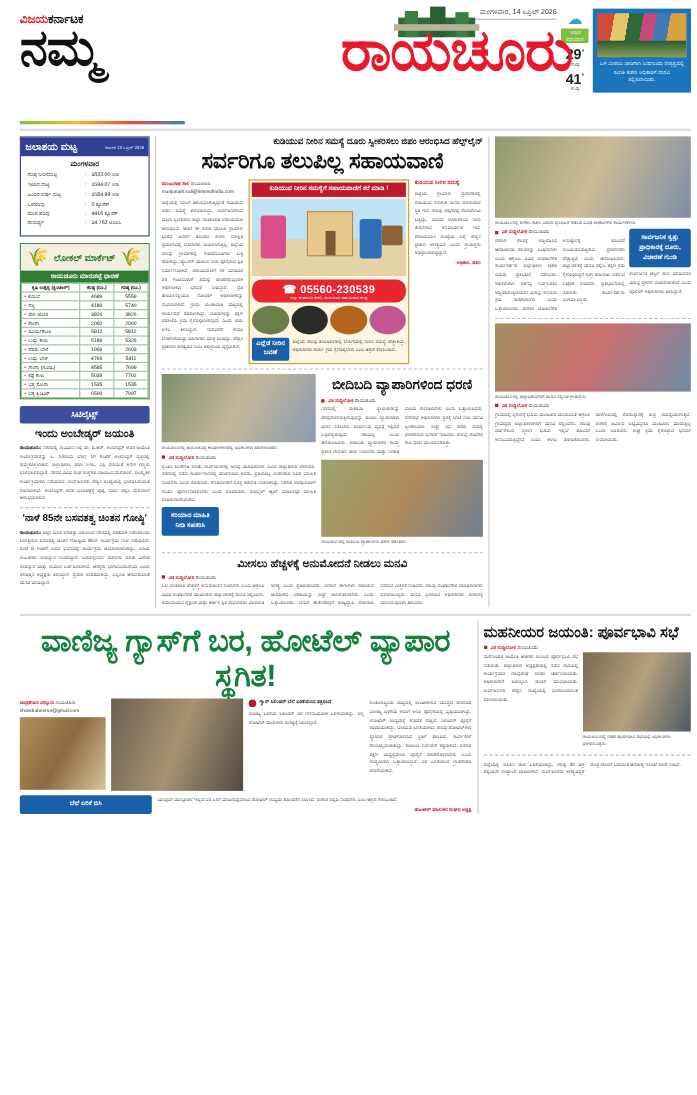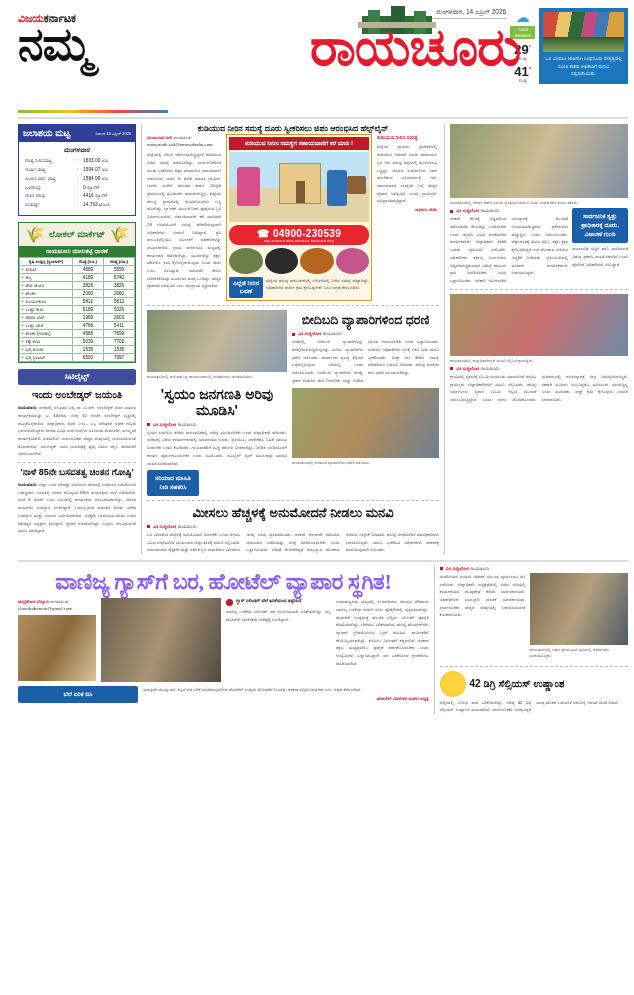--- a/index.html
+++ b/index.html
@@ -100,21 +100,21 @@
 
   
   .cl-h {
     margin-top:6px; background:#3b4f9e; color:#fff; text-align:center;
     font-size:8px; font-weight:bold; padding:3px; border-radius:2px;
   }
   .cl-t { font-size:10px; font-weight:bold; text-align:center; margin:4px 0 3px; color:#111; }
   .hr-d { border-top:1px dashed #bbb; margin:4px 0; }
 
   
-  .kicker { font-size:8px; font-weight:bold; color:#111; text-align:center; line-height:1.3; }
+  .kicker { font-size:8px; font-weight:bold; color:#111; text-align:right; line-height:1.3; }
   .mainhead {
     font-size:20px; font-weight:bold; color:#111; text-align:center;
     line-height:1.15; margin:2px 0 4px; letter-spacing:-.3px;
   }
   .contact { font-size:4.4px; color:#333; line-height:1.6; }
   .contact .nm { color:#c0192b; font-weight:bold; }
 
   .adbox { border:1px solid #cf9c26; background:#fdf6e3; padding:2px; }
   .adbox-h { background:#c0192b; color:#fff; font-size:6px; font-weight:bold; text-align:center; padding:2px; line-height:1.4; }
   .ad-art {
@@ -136,22 +136,22 @@
   .ad-icons div { flex:1; height:26px; border-radius:50%; }
   .ai1{background:#6b7f4a;} .ai2{background:#2b2b2b;} .ai3{background:#b5651d;} .ai4{background:#c2568e;}
   .ad-foot { display:flex; gap:3px; margin-top:3px; align-items:flex-start; }
   .ad-foot .tag { width:34px; background:#1a5fa8; color:#fff; font-size:6px; font-weight:bold; text-align:center; padding:3px 1px; line-height:1.3; border-radius:2px; }
 
   .redbar {
     background:#c8102e; color:#fff; font-size:7.5px; font-weight:bold;
     text-align:center; padding:3px 4px; line-height:1.4;
   }
   .bighead2 {
-    font-size:22px; font-weight:bold; color:#8b5cf6; text-align:center;
-    line-height:1.15; margin:3px 0 4px; letter-spacing:-.4px;font-family:Liberation Serif, serif;
+    font-size:28px; font-weight:bold; color:#15803d; text-align:center;
+    line-height:1.15; margin:3px 0 4px; letter-spacing:-.4px;
   }
   .midhead {
     font-size:12.5px; font-weight:bold; color:#111; text-align:center;
     line-height:1.2; margin:3px 0;
   }
   .quotehead {
     font-size:14px; font-weight:bold; color:#111; text-align:center;
     line-height:1.18; margin:3px 0;
   }
   .rhead {
@@ -352,20 +352,21 @@
         <span style="font-weight:bold;color:#111">ರಾಯಚೂರು:</span>
         <span>ಜಿಲ್ಲಾ ಬಸವ ಪರಿಷತ್ತು ವತಿಯಿಂದ ನಗರದಲ್ಲಿ ಸತತವಾಗಿ ನಡೆಸಿಕೊಂಡು ಬರುತ್ತಿರುವ ಬಸವತತ್ವ ಚಿಂತನ ಗೋಷ್ಠಿಯ 85ನೇ ಕಾರ್ಯಕ್ರಮ ನಾಳೆ ನಡೆಯಲಿದೆ. ಸಂಜೆ 6 ಗಂಟೆಗೆ ಬಸವ ಭವನದಲ್ಲಿ ಕಾರ್ಯಕ್ರಮ ಆಯೋಜಿಸಲಾಗಿದ್ದು, ಹಿರಿಯ ಸಾಹಿತಿಗಳು ಉಪನ್ಯಾಸ ನೀಡಲಿದ್ದಾರೆ. ಬಸವಣ್ಣನವರ ವಚನಗಳ ಕುರಿತು ವಿಶೇಷ ಉಪನ್ಯಾಸ ಮತ್ತು ಸಂವಾದ ಏರ್ಪಡಿಸಲಾಗಿದೆ. ಆಸಕ್ತರು ಭಾಗವಹಿಸಬಹುದು ಎಂದು ಪರಿಷತ್ತಿನ ಅಧ್ಯಕ್ಷರು ತಿಳಿಸಿದ್ದಾರೆ. ಪ್ರವೇಶ ಉಚಿತವಾಗಿದ್ದು, ಎಲ್ಲರೂ ಆಗಮಿಸುವಂತೆ ಮನವಿ ಮಾಡಿದ್ದಾರೆ.</span>
       </div>
     </div>
 
     <div class="vline"></div>
 
     <div class="col-mid">
 
       <div class="kicker">ಕುಡಿಯುವ ನೀರಿನ ಸಮಸ್ಯೆ ದೂರು ಸ್ವೀಕರಿಸಲು ಜಿಪಂ ಆರಂಭಿಸಿದ ಹೆಲ್ಪ್‌ಲೈನ್</div>
+      <div class="mainhead">ಸರ್ವರಿಗೂ ತಲುಪಿಲ್ಲ ಸಹಾಯವಾಣಿ</div>
 
       <div style="display:flex; gap:5px;">
         <div style="width:74px;">
           <div class="contact">
             <span class="nm">ಮಂಜುನಾಥ ಸಾಲಿ</span>
             <span>ರಾಯಚೂರು</span><br>
             <span>manjunath.sali@timesofindia.com</span>
           </div>
           <div class="ktext" style="margin-top:3px">ಜಿಲ್ಲೆಯಲ್ಲಿ ಬೇಸಿಗೆ ಆರಂಭವಾಗುತ್ತಿದ್ದಂತೆ ಕುಡಿಯುವ ನೀರಿನ ಸಮಸ್ಯೆ ತಲೆದೋರಿದ್ದು, ಸಾರ್ವಜನಿಕರಿಂದ ದೂರು ಸ್ವೀಕರಿಸಲು ಜಿಲ್ಲಾ ಪಂಚಾಯಿತಿ ಸಹಾಯವಾಣಿ ಆರಂಭಿಸಿದೆ. ಆದರೆ ಈ ಕುರಿತ ಮಾಹಿತಿ ಗ್ರಾಮೀಣ ಭಾಗದ ಜನರಿಗೆ ತಲುಪದ ಕಾರಣ ನಿರೀಕ್ಷಿತ ಪ್ರಮಾಣದಲ್ಲಿ ದೂರುಗಳು ದಾಖಲಾಗುತ್ತಿಲ್ಲ. ಜಿಲ್ಲೆಯ ಹಲವು ಗ್ರಾಮಗಳಲ್ಲಿ ಕೊಳವೆಬಾವಿಗಳು ಬತ್ತಿ ಹೋಗಿದ್ದು, ಟ್ಯಾಂಕರ್ ಮೂಲಕ ನೀರು ಪೂರೈಸುವ ಸ್ಥಿತಿ ನಿರ್ಮಾಣವಾಗಿದೆ. ಸಹಾಯವಾಣಿಗೆ ಕರೆ ಮಾಡಿದರೆ 24 ಗಂಟೆಯೊಳಗೆ ಸಮಸ್ಯೆ ಪರಿಹರಿಸುವುದಾಗಿ ಅಧಿಕಾರಿಗಳು ಭರವಸೆ ನೀಡಿದ್ದಾರೆ. ಪ್ರತಿ ತಾಲೂಕಿನಲ್ಲಿಯೂ ನೋಡಲ್ ಅಧಿಕಾರಿಗಳನ್ನು ನೇಮಿಸಲಾಗಿದೆ. ಗ್ರಾಮ ಪಂಚಾಯಿತಿ ಮಟ್ಟದಲ್ಲಿ ಕಾರ್ಯಪಡೆ ರಚಿಸಲಾಗಿದ್ದು, ದೂರುಗಳನ್ನು ತಕ್ಷಣ ಪರಿಶೀಲಿಸಿ ಕ್ರಮ ಕೈಗೊಳ್ಳಲಾಗುವುದು ಎಂದು ಜಿಪಂ ಸಿಇಒ ತಿಳಿಸಿದ್ದಾರೆ. ಇದುವರೆಗೆ ಕೇವಲ ಬೆರಳೆಣಿಕೆಯಷ್ಟು ದೂರುಗಳು ಮಾತ್ರ ಬಂದಿದ್ದು, ಹೆಚ್ಚಿನ ಪ್ರಚಾರದ ಅಗತ್ಯವಿದೆ ಎಂಬ ಅಭಿಪ್ರಾಯ ವ್ಯಕ್ತವಾಗಿದೆ.</div>
         </div>
@@ -375,21 +376,21 @@
             <div class="adbox-h">ಕುಡಿಯುವ ನೀರಿನ ಸಮಸ್ಯೆಗೆ ಸಹಾಯವಾಣಿಗೆ ಕರೆ ಮಾಡಿ !</div>
             <div class="ad-art">
               <div class="ad-house"></div>
               <div class="ad-p1"></div>
               <div class="ad-p2"></div>
               <div class="ad-tank"></div>
             </div>
             <div class="ad-phone">
               <div class="num">
                 <span>☎</span>
-                <span>04900-230539</span>
+                <span>05560-230539</span>
               </div>
               <div class="sm">ಜಿಲ್ಲಾ ಪಂಚಾಯಿತಿ ಕಚೇರಿ, ರಾಯಚೂರು ಸಹಾಯವಾಣಿ ಕೇಂದ್ರ</div>
             </div>
             <div class="ad-icons">
               <div class="ai1"></div>
               <div class="ai2"></div>
               <div class="ai3"></div>
               <div class="ai4"></div>
             </div>
             <div class="ad-foot">
@@ -406,21 +407,20 @@
         </div>
       </div>
 
       <div class="hr-d"></div>
 
       <div style="display:flex;gap:5px">
 
         <div style="width:140px">
           <div class="photo" style="height:62px;background:linear-gradient(120deg,#7e8f6c,#c3b79a,#8a9bb0)"></div>
           <div class="cap">ರಾಯಚೂರಿನಲ್ಲಿ ಆಯೋಜಿಸಿದ್ದ ಕಾರ್ಯಾಗಾರದಲ್ಲಿ ಅಧಿಕಾರಿಗಳು ಮಾತನಾಡಿದರು.</div>
-          <div class="quotehead">'ಸ್ವಯಂ ಜನಗಣತಿ ಅರಿವು ಮೂಡಿಸಿ'</div>
           <div class="byline">
             <span class="sq"></span>
             <span>ವಿಕ ಸುದ್ದಿಲೋಕ</span>
             <span style="color:#333;font-weight:normal">ರಾಯಚೂರು</span>
           </div>
           <div class="ktext">ಸ್ವಯಂ ಜನಗಣತಿ ಕುರಿತು ಸಾರ್ವಜನಿಕರಲ್ಲಿ ಅರಿವು ಮೂಡಿಸಬೇಕು ಎಂದು ಜಿಲ್ಲಾಧಿಕಾರಿ ಹೇಳಿದರು. ನಗರದಲ್ಲಿ ನಡೆದ ಕಾರ್ಯಾಗಾರದಲ್ಲಿ ಮಾತನಾಡಿದ ಅವರು, ಪ್ರತಿಯೊಬ್ಬ ನಾಗರಿಕರೂ ನಿಖರ ಮಾಹಿತಿ ನೀಡಬೇಕು ಎಂದು ಕೋರಿದರು. ಗಣತಿದಾರರಿಗೆ ಸೂಕ್ತ ತರಬೇತಿ ನೀಡಲಾಗಿದ್ದು, ನಿಗದಿತ ಅವಧಿಯೊಳಗೆ ಕಾರ್ಯ ಪೂರ್ಣಗೊಳಿಸಬೇಕು ಎಂದು ಸೂಚಿಸಿದರು. ಮೊಬೈಲ್ ಆ್ಯಪ್ ಮೂಲಕವೂ ಮಾಹಿತಿ ದಾಖಲಿಸಬಹುದಾಗಿದೆ.</div>
           <div class="bluebox" style="margin-top:3px;width:52px">ಸರಿಯಾದ ಮಾಹಿತಿ ನೀಡಿ ಸಹಕರಿಸಿ</div>
         </div>
 
         <div style="width:147px">
@@ -430,21 +430,21 @@
             <span>ವಿಕ ಸುದ್ದಿಲೋಕ</span>
             <span style="color:#333;font-weight:normal">ರಾಯಚೂರು</span>
           </div>
           <div class="ktext" style="column-count:2;column-gap:5px">ನಗರದಲ್ಲಿ ಬೀದಿಬದಿ ವ್ಯಾಪಾರಿಗಳನ್ನು ತೆರವುಗೊಳಿಸುತ್ತಿರುವುದನ್ನು ಖಂಡಿಸಿ ವ್ಯಾಪಾರಿಗಳು ಧರಣಿ ನಡೆಸಿದರು. ಪರ್ಯಾಯ ವ್ಯವಸ್ಥೆ ಕಲ್ಪಿಸದೆ ಒಕ್ಕಲೆಬ್ಬಿಸುವುದು ಸರಿಯಲ್ಲ ಎಂದು ಆರೋಪಿಸಿದರು. ಬೀದಿಬದಿ ವ್ಯಾಪಾರಿಗಳ ಕಾಯ್ದೆ ಪ್ರಕಾರ ಗುರುತಿನ ಚೀಟಿ ನೀಡಬೇಕು ಮತ್ತು ನಿಗದಿತ ವಲಯ ಗುರುತಿಸಬೇಕು ಎಂದು ಒತ್ತಾಯಿಸಿದರು. ನಗರಸಭೆ ಅಧಿಕಾರಿಗಳು ಸ್ಥಳಕ್ಕೆ ಭೇಟಿ ನೀಡಿ ಮನವಿ ಸ್ವೀಕರಿಸಿದರು. ಶೀಘ್ರ ಸಭೆ ಕರೆದು ಸಮಸ್ಯೆ ಪರಿಹರಿಸುವ ಭರವಸೆ ನೀಡಿದರು. ಹಲವು ಗಂಟೆಗಳ ಕಾಲ ಧರಣಿ ಮುಂದುವರಿದಿತ್ತು.</div>
           <div class="photo" style="height:70px;margin-top:3px;background:linear-gradient(120deg,#9aa36b,#b08b5a,#6f7f92)"></div>
           <div class="cap">ರಾಯಚೂರಿನಲ್ಲಿ ಬೀದಿಬದಿ ವ್ಯಾಪಾರಿಗಳು ಧರಣಿ ನಡೆಸಿದರು.</div>
         </div>
       </div>
 
       <div class="hr-d"></div>
-      <div class="midhead" style="font-size:13px">ಮೀಸಲು ಹೆಚ್ಚಳಕ್ಕೆ ಅನುಮೋದನೆ ನೀಡಲು ಮನವಿ</div>
+      <div class="midhead" style="font-size:10px">ಮೀಸಲು ಹೆಚ್ಚಳಕ್ಕೆ ಅನುಮೋದನೆ ನೀಡಲು ಮನವಿ</div>
       <div class="byline">
         <span class="sq"></span>
         <span>ವಿಕ ಸುದ್ದಿಲೋಕ</span>
         <span style="color:#333;font-weight:normal">ರಾಯಚೂರು</span>
       </div>
       <div class="ktext" style="column-count:3;column-gap:6px">ಒಳ ಮೀಸಲಾತಿ ಹೆಚ್ಚಳಕ್ಕೆ ಅನುಮೋದನೆ ನೀಡಬೇಕು ಎಂದು ಆಗ್ರಹಿಸಿ ವಿವಿಧ ಸಂಘಟನೆಗಳ ಮುಖಂಡರು ಜಿಲ್ಲಾಡಳಿತಕ್ಕೆ ಮನವಿ ಸಲ್ಲಿಸಿದರು. ಸಮುದಾಯದ ಶೈಕ್ಷಣಿಕ ಮತ್ತು ಆರ್ಥಿಕ ಸ್ಥಿತಿ ಸುಧಾರಿಸಲು ಮೀಸಲಾತಿ ಅಗತ್ಯ ಎಂದು ಪ್ರತಿಪಾದಿಸಿದರು. ಸರಕಾರ ಈಗಾಗಲೇ ರಚಿಸಿರುವ ಆಯೋಗದ ವರದಿಯನ್ನು ಶೀಘ್ರ ಜಾರಿಗೊಳಿಸಬೇಕು ಎಂದು ಒತ್ತಾಯಿಸಿದರು. ಬೇಡಿಕೆ ಈಡೇರದಿದ್ದರೆ ರಾಜ್ಯವ್ಯಾಪಿ ಹೋರಾಟ ನಡೆಸುವ ಎಚ್ಚರಿಕೆ ನೀಡಿದರು. ಹಲವು ಸಂಘಟನೆಗಳ ಪದಾಧಿಕಾರಿಗಳು ಭಾಗವಹಿಸಿದ್ದರು. ಮನವಿ ಸ್ವೀಕರಿಸಿದ ಅಧಿಕಾರಿಗಳು ಸರಕಾರಕ್ಕೆ ರವಾನಿಸುವುದಾಗಿ ತಿಳಿಸಿದರು.</div>
     </div>
 
     <div class="vline"></div>
 
@@ -520,36 +520,33 @@
         <div style="flex:1">
           <div class="ktext">ಯಾವುದೇ ಮುನ್ಸೂಚನೆ ಇಲ್ಲದೆ ದರ ಏರಿಕೆ ಮಾಡಿರುವುದರಿಂದ ಹೋಟೆಲ್ ಉದ್ಯಮ ತೊಂದರೆಗೆ ಸಿಲುಕಿದೆ. ಸರಕಾರ ಸಬ್ಸಿಡಿ ನೀಡಬೇಕು ಎಂಬ ಆಗ್ರಹ ಕೇಳಿಬಂದಿದೆ.</div>
           <div style="font-size:4.4px;font-weight:bold;text-align:right;color:#c0192b;margin-top:2px">-ಹೋಟೆಲ್ ಮಾಲೀಕರ ಸಂಘದ ಅಧ್ಯಕ್ಷ</div>
         </div>
       </div>
     </div>
 
     <div class="vline"></div>
 
     <div style="width:196px">
+      <div class="rhead" style="font-size:13.5px;text-align:left">ಮಹನೀಯರ ಜಯಂತಿ: ಪೂರ್ವಭಾವಿ ಸಭೆ</div>
       <div class="byline">
         <span class="sq"></span>
         <span>ವಿಕ ಸುದ್ದಿಲೋಕ</span>
         <span style="color:#333;font-weight:normal">ರಾಯಚೂರು</span>
       </div>
       <div style="display:flex;gap:4px">
         <div style="width:86px">
           <div class="ktext">ಮಹನೀಯರ ಜಯಂತಿ ಆಚರಣೆ ಸಂಬಂಧ ಪೂರ್ವಭಾವಿ ಸಭೆ ನಡೆಯಿತು. ಜಿಲ್ಲಾಧಿಕಾರಿ ಅಧ್ಯಕ್ಷತೆಯಲ್ಲಿ ನಡೆದ ಸಭೆಯಲ್ಲಿ ಕಾರ್ಯಕ್ರಮದ ರೂಪುರೇಷೆ ಕುರಿತು ಚರ್ಚಿಸಲಾಯಿತು. ಅಧಿಕಾರಿಗಳಿಗೆ ಜವಾಬ್ದಾರಿ ಹಂಚಿಕೆ ಮಾಡಲಾಯಿತು. ಸಾರ್ವಜನಿಕರು ಹೆಚ್ಚಿನ ಸಂಖ್ಯೆಯಲ್ಲಿ ಭಾಗವಹಿಸುವಂತೆ ಕೋರಲಾಯಿತು.</div>
         </div>
         <div style="flex:1">
           <div class="photo" style="height:72px;background:linear-gradient(115deg,#7b6a52,#b5a07d,#4f5a68)"></div>
           <div class="cap">ರಾಯಚೂರಿನಲ್ಲಿ ನಡೆದ ಪೂರ್ವಭಾವಿ ಸಭೆಯಲ್ಲಿ ಅಧಿಕಾರಿಗಳು ಭಾಗವಹಿಸಿದ್ದರು.</div>
         </div>
       </div>
 
       <div class="hr-d"></div>
-      <div class="sunrow">
-        <div class="sunicon"></div>
-        <div class="sunhead">42 ಡಿಗ್ರಿ ಸೆಲ್ಸಿಯಸ್ ಉಷ್ಣಾಂಶ</div>
-      </div>
       <div class="ktext" style="margin-top:2px;column-count:2;column-gap:5px">ಜಿಲ್ಲೆಯಲ್ಲಿ ಬಿಸಿಲಿನ ತಾಪ ಏರಿಕೆಯಾಗಿದ್ದು, ಗರಿಷ್ಠ 42 ಡಿಗ್ರಿ ಸೆಲ್ಸಿಯಸ್ ಉಷ್ಣಾಂಶ ದಾಖಲಾಗಿದೆ. ಸಾರ್ವಜನಿಕರು ಅಗತ್ಯವಿದ್ದರೆ ಮಾತ್ರ ಹೊರಗೆ ಬರುವಂತೆ ಆರೋಗ್ಯ ಇಲಾಖೆ ಸಲಹೆ ನೀಡಿದೆ.</div>
     </div>
   </div>
 </div>
 
 </body></html>

